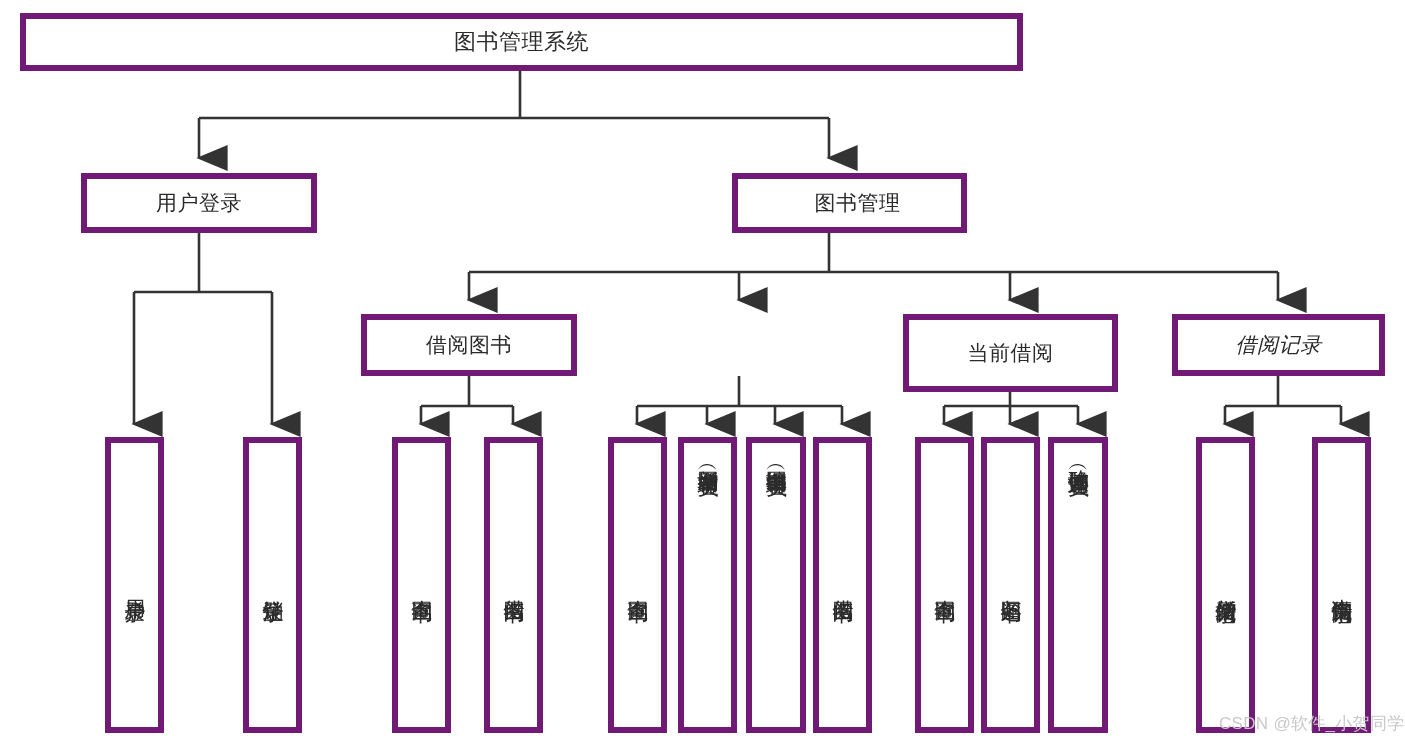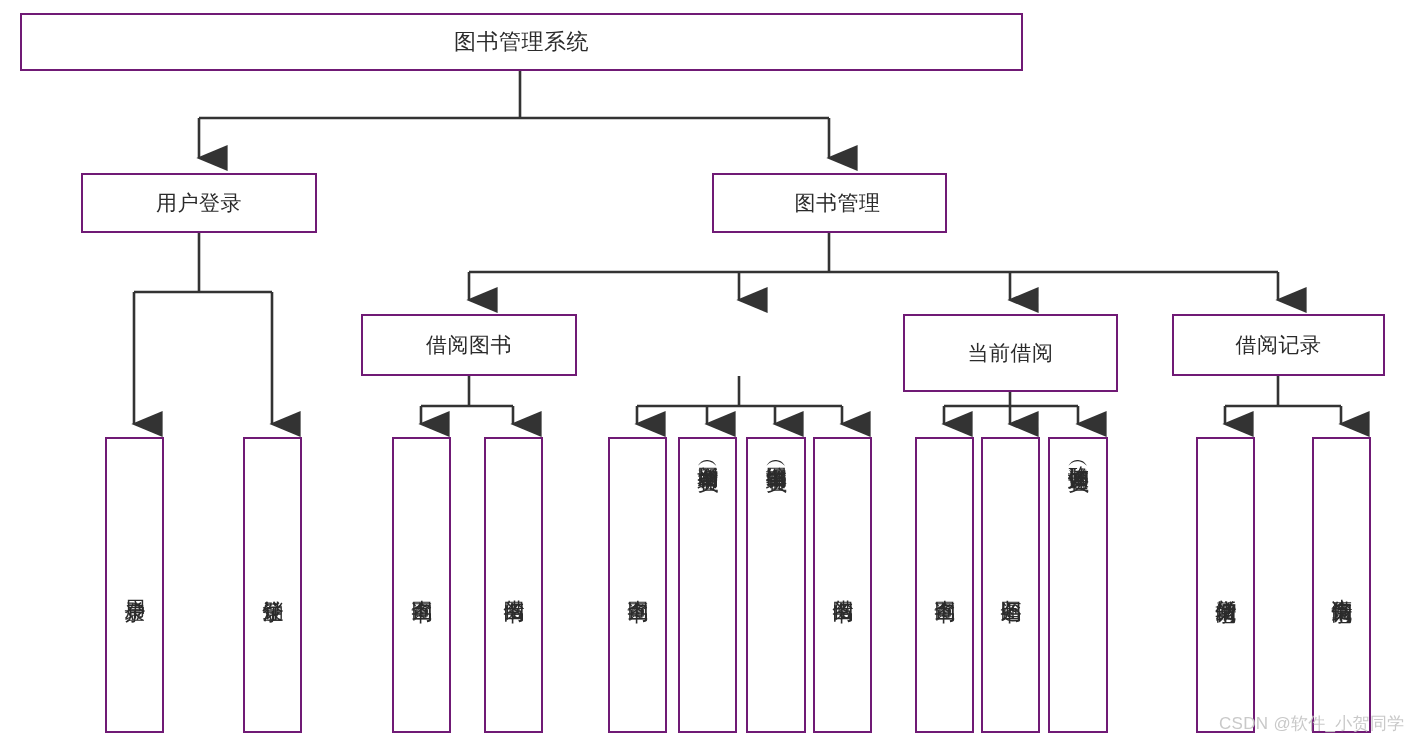--- a/index.html
+++ b/index.html
@@ -7,21 +7,21 @@
     width:1405px;height:747px;overflow:hidden;
     font-family:"Liberation Sans","DejaVu Sans",sans-serif;
     color:#1a1a1a;
   }
   #stage{position:relative;width:1405px;height:747px;background:#fff;}
   svg#wires{position:absolute;left:0;top:0;width:1405px;height:747px;}
   .node{
     position:absolute;
     box-sizing:border-box;
     background:#ffffff;
-    border:2px solid #701a75;
+    border:6px solid #701a75;
     display:flex;
     align-items:center;
     justify-content:center;
     text-align:center;
   }
   .node .lbl{
     font-size:21px;
     line-height:1.25;
     color:#2b2b2b;
     letter-spacing:0.5px;
@@ -109,31 +109,31 @@
     </g>
   </svg>
 
   <div class="node root" style="left:20px;top:13px;width:1003px;height:58px;">
     <span class="lbl">图书管理系统</span>
   </div>
 
   <div class="node" style="left:81px;top:173px;width:236px;height:60px;">
     <span class="lbl">用户登录</span>
   </div>
-  <div class="node" style="left:712px;top:173px;width:235px;height:60px;padding-left:16px;">
+  <div class="node" style="left:732px;top:173px;width:235px;height:60px;padding-left:16px;">
     <span class="lbl">图书管理</span>
   </div>
 
   <div class="node" style="left:361px;top:314px;width:216px;height:62px;">
     <span class="lbl">借阅图书</span>
   </div>
   <div class="node" style="left:903px;top:314px;width:215px;height:78px;">
     <span class="lbl">当前借阅</span>
   </div>
-  <div class="node" style="left:1172px;top:314px;width:213px;height:62px;">
+  <div class="node" style="left:1172px;top:314px;width:213px;height:62px;font-style:italic;">
     <span class="lbl">借阅记录</span>
   </div>
 
   <div class="node leaf centered" style="left:105px;top:437px;width:59px;height:296px;">
     <span class="lbl">用户登录</span>
   </div>
   <div class="node leaf centered" style="left:243px;top:437px;width:59px;height:296px;">
     <span class="lbl">注销登录</span>
   </div>
 

